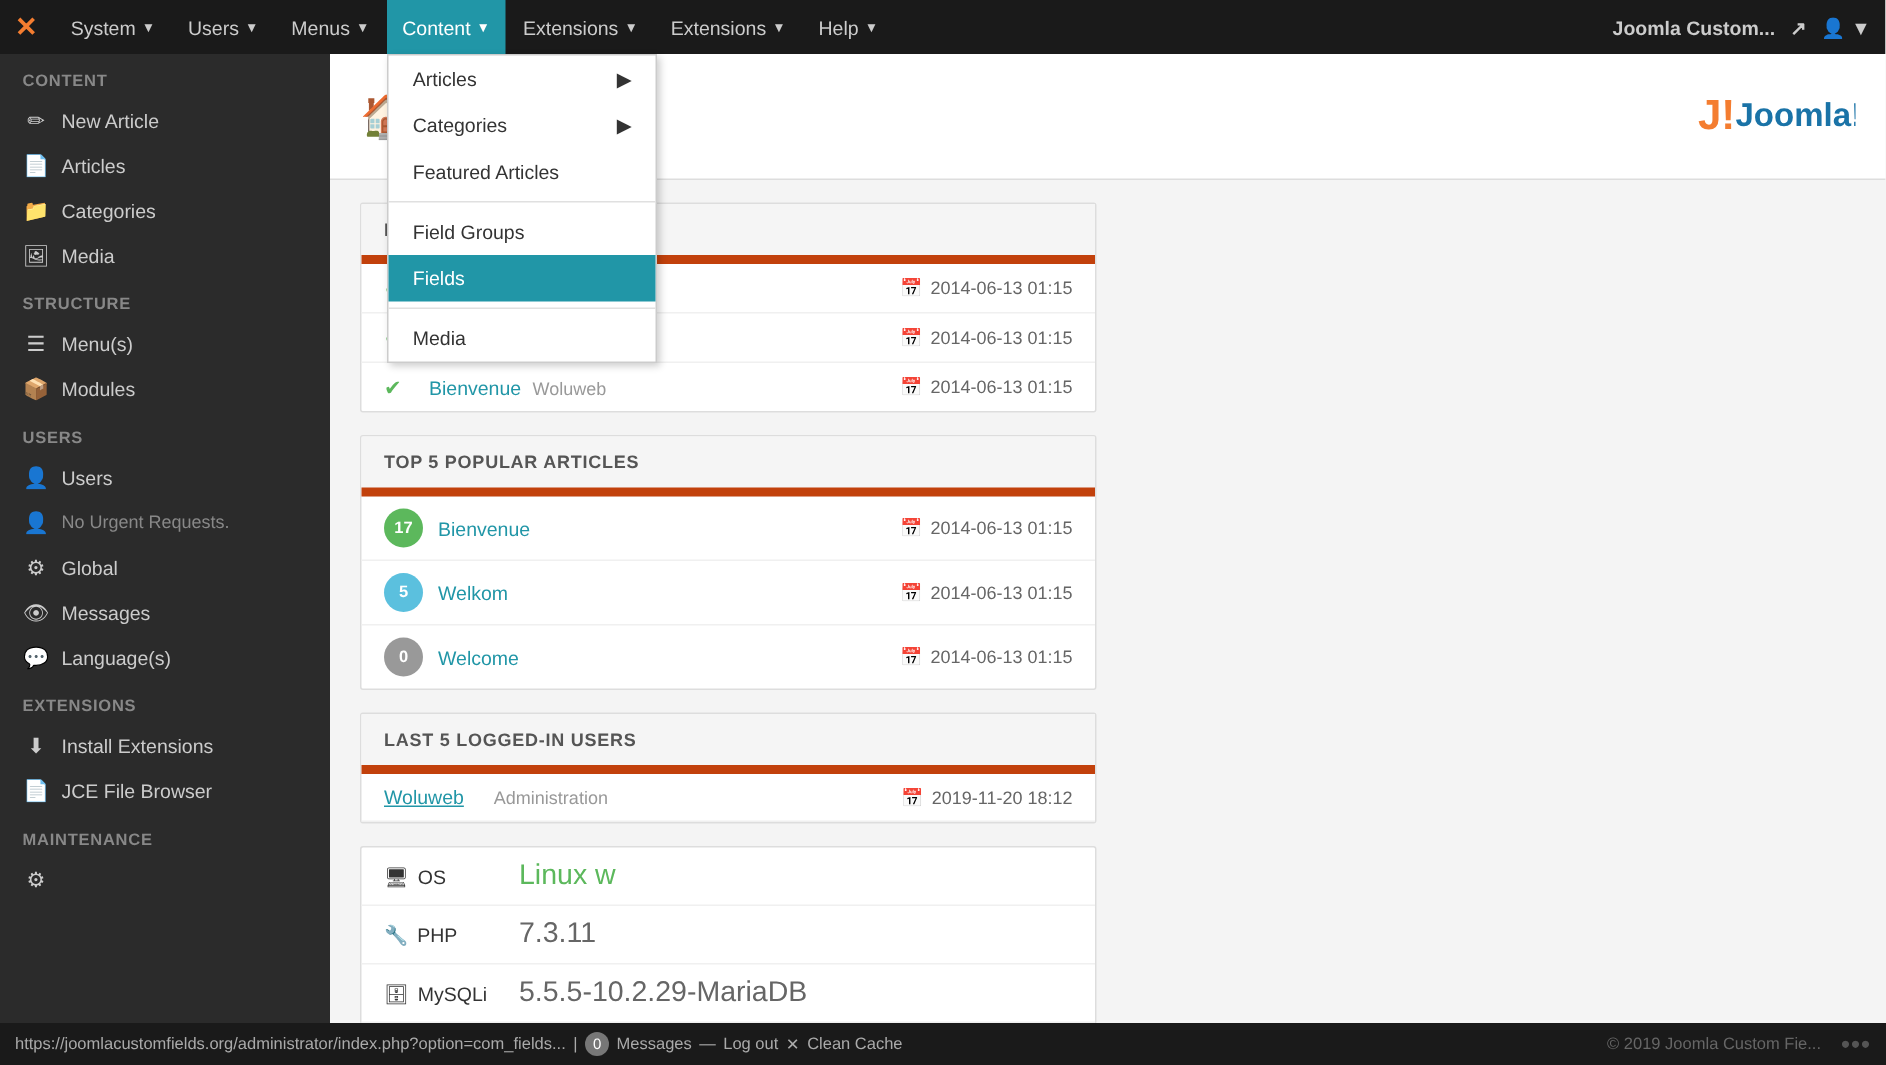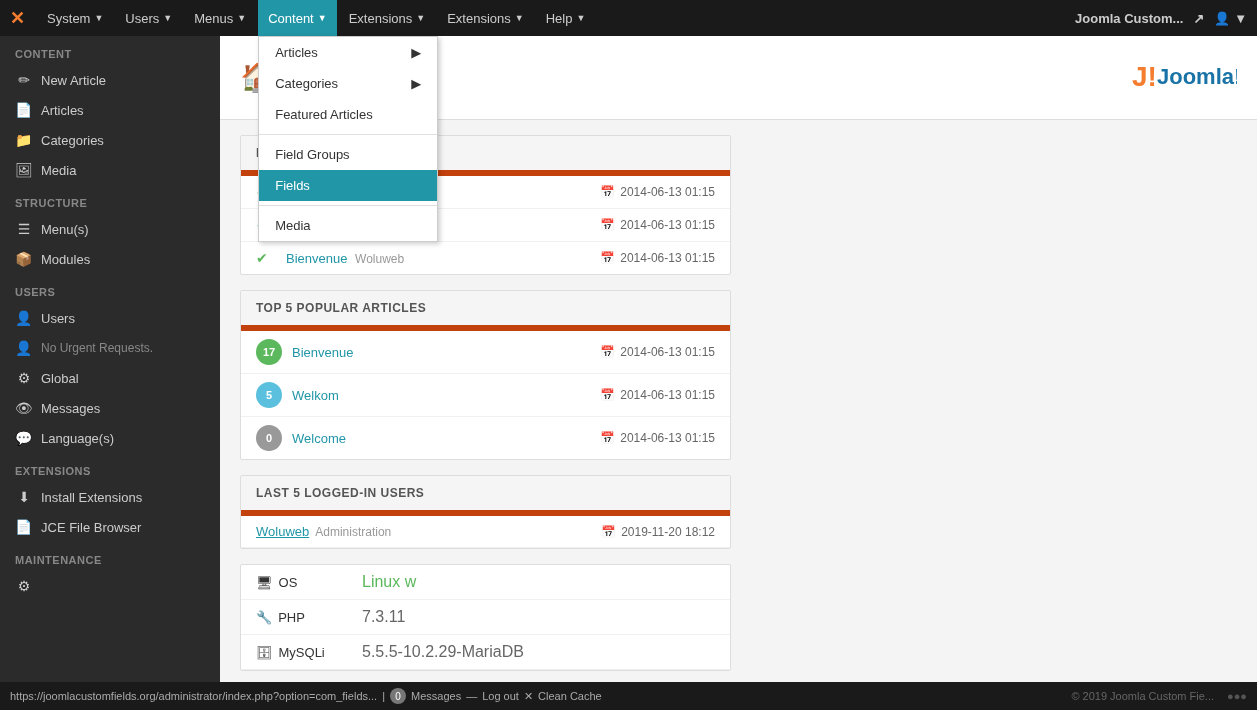--- a/index.html
+++ b/index.html
@@ -162,31 +162,31 @@
     .badge-blue { background: #5bc0de; }
     .badge-gray { background: #999; }
 
     .user-row {
       display: flex;
       align-items: center;
       padding: 8px 15px;
       border-bottom: 1px solid #f0f0f0;
     }
     .user-name { color: #2196a7; font-size: 13px; }
-    .user-role { color: #999; font-size: 12px; margin-left: 6px; }
+    .user-role { color: #999; font-size: 12px; margin-left: 20px; }
 
     .stats-row {
       display: flex;
       align-items: center;
       padding: 8px 15px;
       border-bottom: 1px solid #f0f0f0;
       gap: 10px;
     }
     .stats-label { display: flex; align-items: center; gap: 6px; color: #333; font-size: 13px; min-width: 80px; }
-    .stats-value { color: #666; font-size: 16px; margin-left: 16px; }
+    .stats-value { color: #666; font-size: 19px; }
 
     
     .footer {
       background: #1a1a1a;
       color: #aaa;
       height: 28px;
       display: flex;
       align-items: center;
       padding: 0 10px;
       font-size: 11px;

